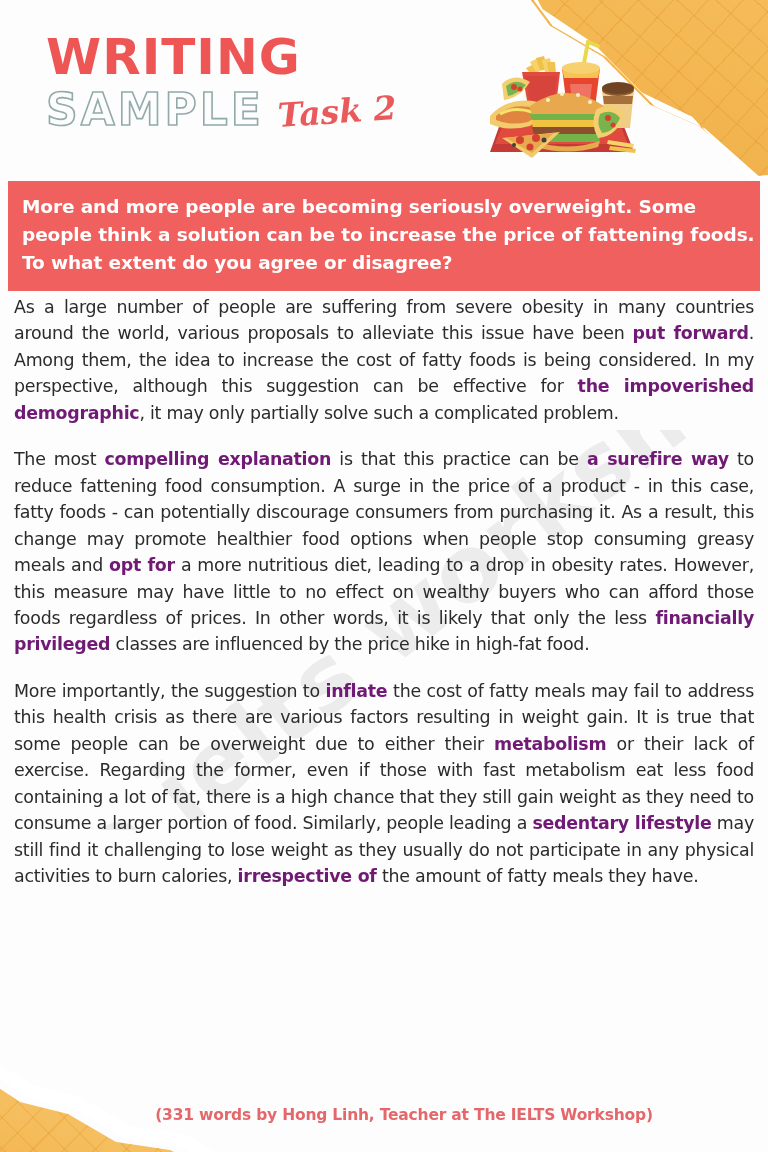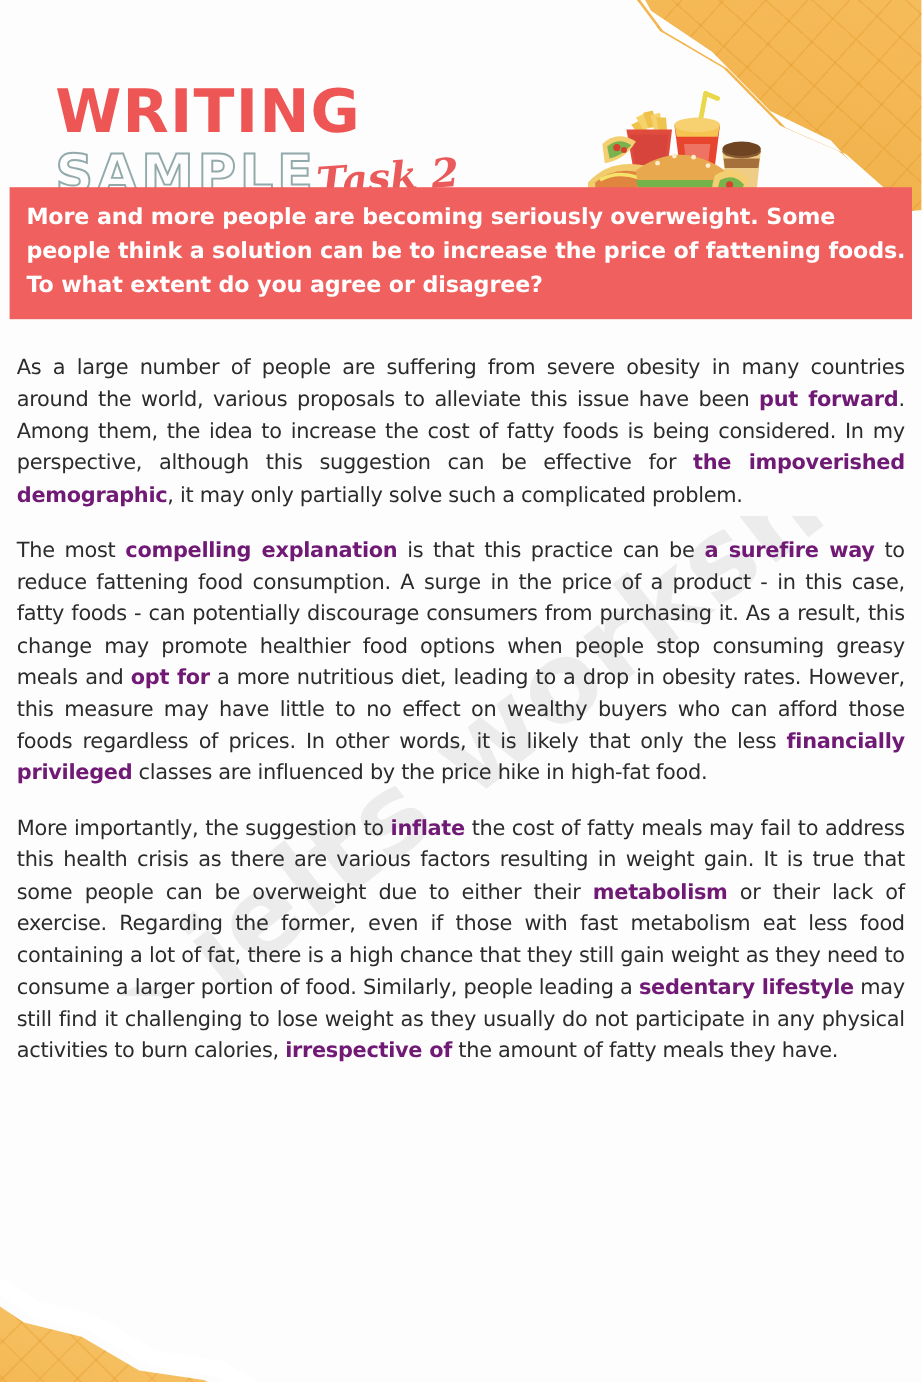--- a/index.html
+++ b/index.html
@@ -101,39 +101,39 @@
     line-height: 1.05;
     text-align: center;
   }
 
   
   .header {
     position: relative;
     padding: 30px 0 0 0;
     height: 160px;
     box-sizing: border-box;
-    margin-top: 36px;
   }
   .title-block {
     position: absolute;
     left: 46px;
     top: 32px;
   }
   .title-writing {
     font-family: "DejaVu Sans", sans-serif;
     font-size: 50px;
     font-weight: 700;
     color: #ee5555;
     letter-spacing: 1px;
     line-height: 1;
     margin: 0;
   }
   .sample-row {
     display: flex;
     align-items: flex-end;
+    gap: 14px;
     margin-top: 6px;
   }
   .title-sample {
     font-family: "DejaVu Sans", sans-serif;
     font-size: 44px;
     font-weight: 700;
     letter-spacing: 3px;
     line-height: 1;
     color: transparent;
     -webkit-text-stroke: 1.6px #93aaab;
@@ -156,21 +156,21 @@
     left: 484px;
     top: 32px;
     width: 155px;
     height: 128px;
   }
 
   
   .question-banner {
     position: absolute;
     left: 8px;
-    top: 156px;
+    top: 181px;
     width: 752px;
     background: #f0605f;
     padding: 12px 4px 14px 14px;
     box-sizing: border-box;
   }
   .question-banner p {
     margin: 0;
     color: #ffffff;
     font-family: "DejaVu Sans", sans-serif;
     font-size: 18.5px;
@@ -324,14 +324,17 @@
   <div class="question-banner">
     <p>More and more people are becoming seriously overweight. Some people think a solution can be to increase the price of fattening foods. To what extent do you agree or disagree?</p>
   </div>
 
   <div class="essay" id="essay-body">
       <p><span>As a large number of people are suffering from severe obesity in many countries around the world, various proposals to alleviate this issue have been </span><b>put forward</b><span>. Among them, the idea to increase the cost of fatty foods is being considered. In my perspective, although this suggestion can be effective for </span><b>the impoverished demographic</b><span>, it may only partially solve such a complicated problem.</span></p>
       <p><span>The most </span><b>compelling explanation</b><span> is that this practice can be </span><b>a surefire way</b><span> to reduce fattening food consumption. A surge in the price of a product - in this case, fatty foods - can potentially discourage consumers from purchasing it. As a result, this change may promote healthier food options when people stop consuming greasy meals and </span><b>opt for</b><span> a more nutritious diet, leading to a drop in obesity rates. However, this measure may have little to no effect on wealthy buyers who can afford those foods regardless of prices. In other words, it is likely that only the less </span><b>financially privileged</b><span> classes are influenced by the price hike in high-fat food.</span></p>
       <p><span>More importantly, the suggestion to </span><b>inflate</b><span> the cost of fatty meals may fail to address this health crisis as there are various factors resulting in weight gain. It is true that some people can be overweight due to either their </span><b>metabolism</b><span> or their lack of exercise. Regarding the former, even if those with fast metabolism eat less food containing a lot of fat, there is a high chance that they still gain weight as they need to consume a larger portion of food. Similarly, people leading a </span><b>sedentary lifestyle</b><span> may still find it challenging to lose weight as they usually do not participate in any physical activities to burn calories, </span><b>irrespective of</b><span> the amount of fatty meals they have.</span></p>
     </div>
 
+  <div class="credit">
+    <span>(331 words by Hong Linh, Teacher at The IELTS Workshop)</span>
+  </div>
 
 </div>
 
 </body></html>

